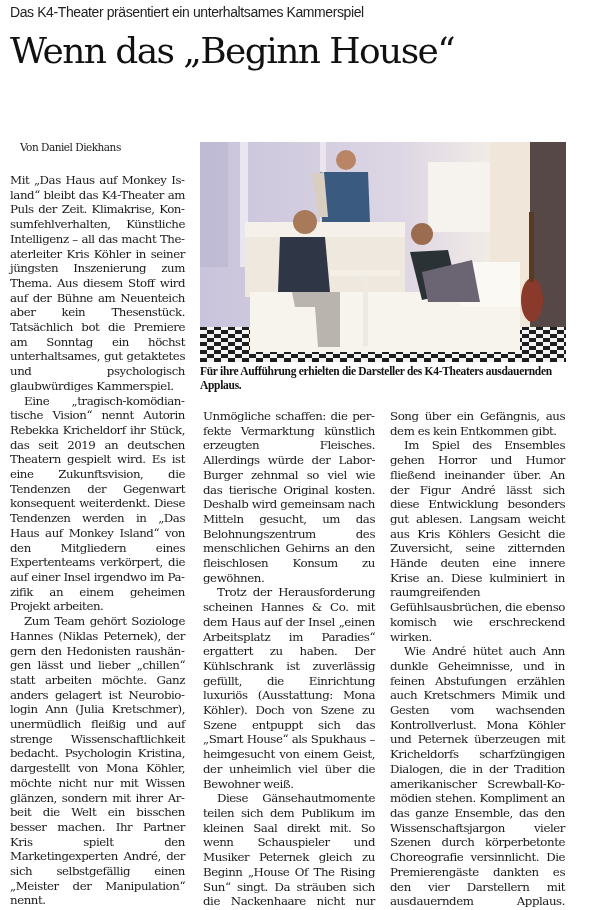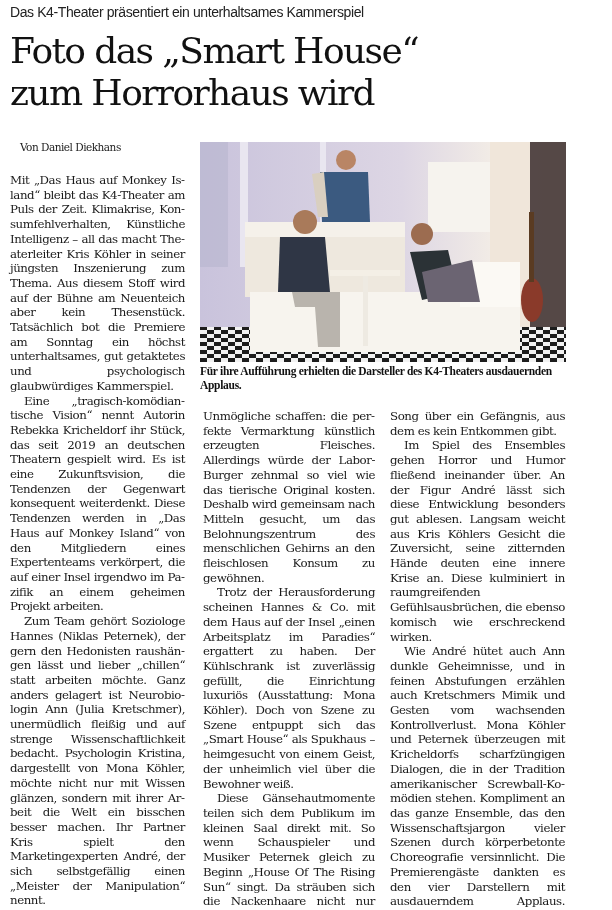--- a/index.html
+++ b/index.html
@@ -18,22 +18,21 @@
   .caption { position: absolute; left: 200px; top: 364px; width: 368px; font-family: Liberation Serif, serif; font-size: 11.5px; line-height: 14px; letter-spacing: -0.3px; color: #111; }
   .caption .cap-text { font-weight: bold; }
   .caption .credit { position: absolute; right: 2px; top: 14px; font-weight: normal; font-size: 11px; letter-spacing: -0.4px; color: #222; white-space: nowrap; }
 </style>
 </head>
 <body>
 
 <div class="kicker">Das K4-Theater präsentiert ein unterhaltsames Kammerspiel</div>
 
 <h1 class="headline">
-  <span>Foto das „Smart House“</span><br>
-  <span>zum Horrorhaus wird</span>
+  <span>Wenn das „Beginn House“</span><br>
 </h1>
 
 <div class="byline">Von Daniel Diekhans</div>
 
 <div class="col col1">
   <p>Mit „Das Haus auf Monkey Is­land“ bleibt das K4-Theater am Puls der Zeit. Klimakrise, Kon­sumfehlverhalten, Künstliche Intelligenz – all das macht The­aterleiter Kris Köhler in seiner jüngsten Inszenierung zum The­ma. Aus diesem Stoff wird auf der Bühne am Neuenteich aber kein Thesenstück. Tatsächlich bot die Premiere am Sonntag ein höchst unterhaltsames, gut getaktetes und psychologisch glaubwürdiges Kammerspiel.</p>
   <p>Eine „tragisch-komödian­tische Vision“ nennt Autorin Rebekka Kricheldorf ihr Stück, das seit 2019 an deutschen The­atern gespielt wird. Es ist eine Zukunftsvision, die Tendenzen der Gegenwart konsequent wei­terdenkt. Diese Tendenzen wer­den in „Das Haus auf Monkey Is­land“ von den Mitgliedern eines Expertenteams verkörpert, die auf einer Insel irgendwo im Pa­zifik an einem geheimen Projekt arbeiten.</p>
   <p>Zum Team gehört Soziologe Hannes (Niklas Peternek), der gern den Hedonisten raushän­gen lässt und lieber „chillen“ statt arbeiten möchte. Ganz anders gelagert ist Neurobio­login Ann (Julia Kretschmer), unermüdlich fleißig und auf strenge Wissenschaftlichkeit bedacht. Psychologin Kristina, dargestellt von Mona Köhler, möchte nicht nur mit Wissen glänzen, sondern mit ihrer Ar­beit die Welt ein bisschen besser machen. Ihr Partner Kris spielt den Marketingexperten And­ré, der sich selbstgefällig einen „Meister der Manipulation“ nennt.</p>
   <p>Im Auftrag eines Unterneh­mens soll die Gruppe das fast</p>
 </div>

